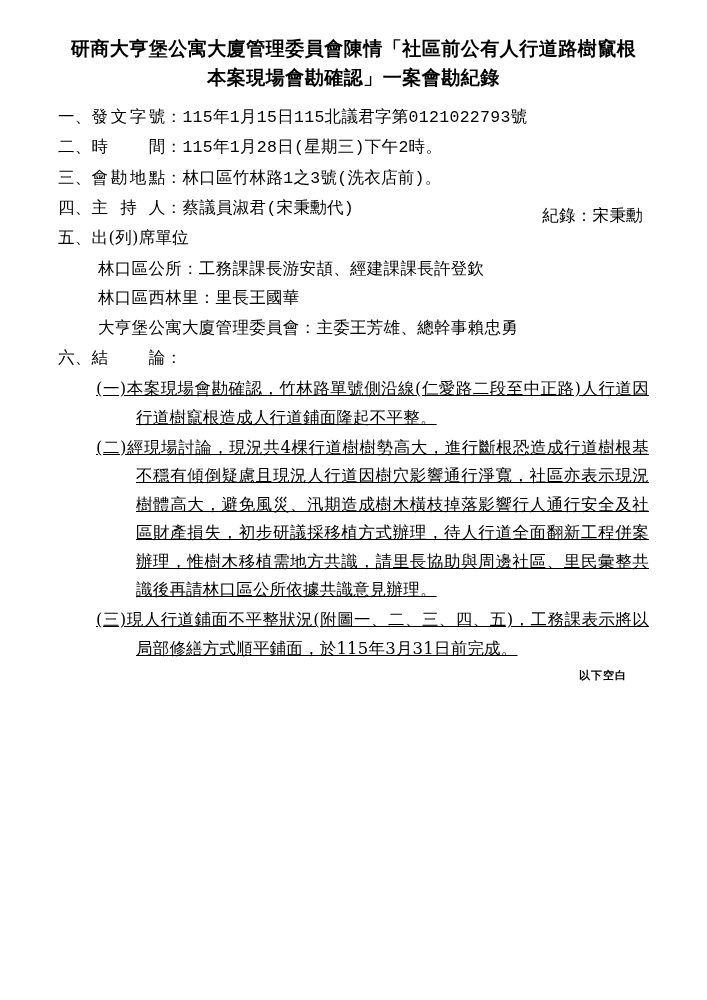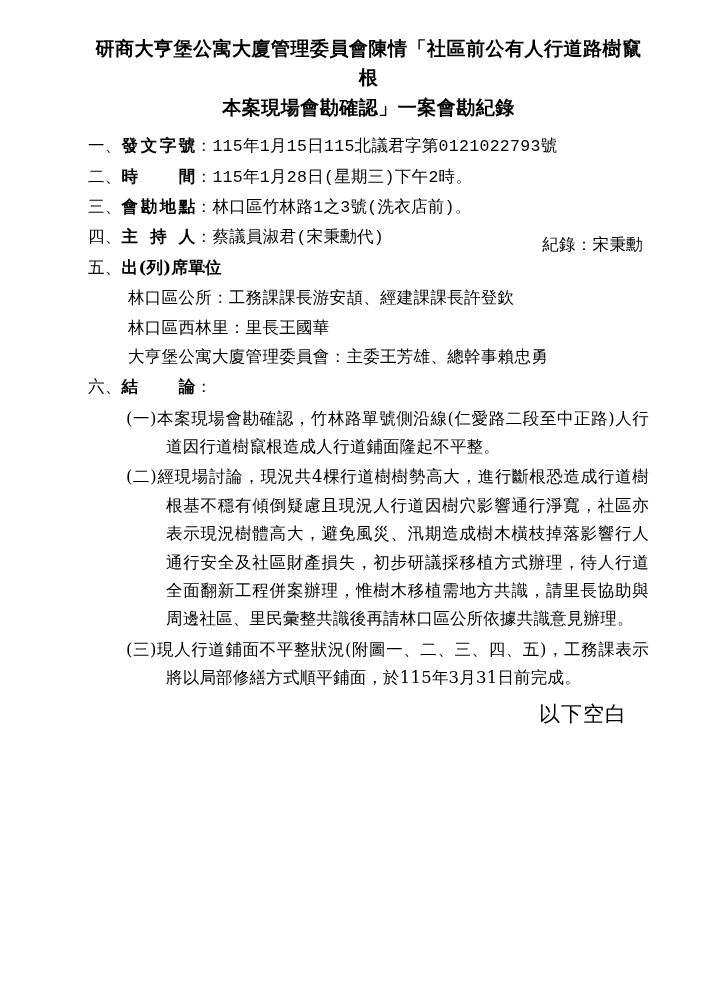--- a/index.html
+++ b/index.html
@@ -12,21 +12,21 @@
     height: 1000px;
     font-family: "DejaVu Serif", "Liberation Serif", serif;
     color: #000000;
     position: relative;
     overflow: hidden;
   }
   .page {
     width: 707px;
     height: 896px;
     box-sizing: border-box;
-    padding: 28px 58px 0 88px;
+    padding: 28px 58px 0 58px;
     position: relative;
   }
   .doc-title {
     font-size: 19px;
     font-weight: bold;
     line-height: 1.55;
     text-align: center;
     letter-spacing: 0.5px;
     margin: 6px 0 10px 0;
     padding: 0 2px;
@@ -48,21 +48,20 @@
     margin-bottom: 1px;
   }
   .num {
     display: inline-block;
   }
   .lbl-spread {
     display: inline-block;
     width: 74px;
     text-align: justify;
     text-align-last: justify;
-    font-weight: bold;
   }
   .lbl-plain {
     display: inline-block;
     font-family: Liberation Mono, monospace;
   }
   .row-host {
     position: relative;
   }
   .recorder {
     position: absolute;
@@ -77,27 +76,29 @@
     display: block;
     font-size: 16.5px;
     line-height: 1.72;
     letter-spacing: 0.2px;
     text-align: justify;
     text-justify: inter-ideograph;
   }
   .para-hang {
     padding-left: 78px;
     text-indent: -40px;
+    text-decoration: underline;
   }
   .tail-right {
     text-align: right;
     padding-right: 22px;
-    font-size: 21px;
+    font-size: 11px;
     margin-top: 4px;
     letter-spacing: 1px;
+    font-weight: bold;
   }
   .mt2 { margin-top: 2px; }
   .mt4 { margin-top: 4px; }
 </style>
 </head>
 <body>
 
 <div class="page">
 
   <div class="doc-title">

